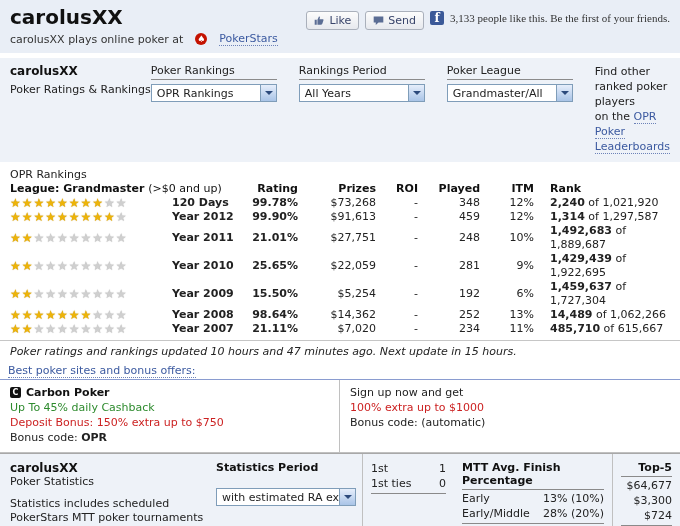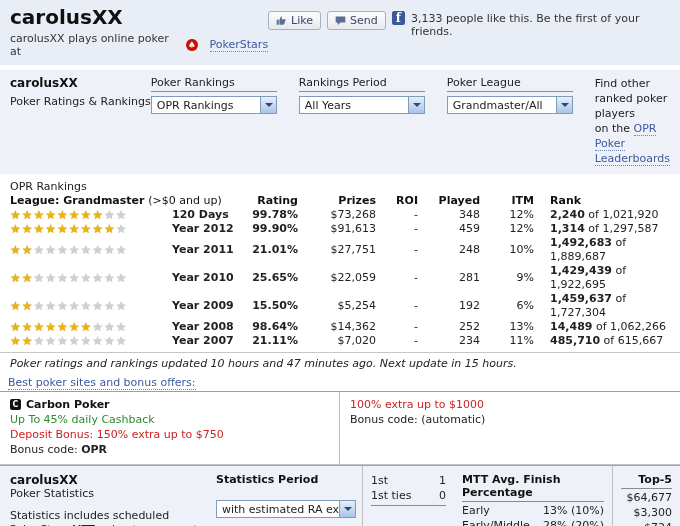--- a/index.html
+++ b/index.html
@@ -19,21 +19,21 @@
   .fb-header .title { font-size:20px; font-weight:bold; color:#111; line-height:24px; }
   .subtitle { margin-top:3px; color:#333; display:flex; align-items:center; gap:12px; }
   .ps-icon { width:12px; height:12px; border-radius:50%; background:#c41200; color:#fff; font-size:9px;
              line-height:12px; text-align:center; display:inline-block; }
   .fb-zone { display:flex; align-items:flex-start; gap:6px; padding-top:6px; }
   .fb-btn { display:inline-flex; align-items:center; gap:4px; background:linear-gradient(#fcfcfc,#e7e9ee);
             border:1px solid #aab0bb; border-radius:3px; padding:2px 7px; color:#39456b; font-size:11px; }
   .fb-btn svg { width:11px; height:11px; fill:#5b6d94; }
   .fb-sq { width:14px; height:14px; background:#3b5998; color:#fff; border-radius:2px; text-align:center;
            font-family:"DejaVu Serif","Liberation Serif",serif; font-weight:bold; font-size:12px; line-height:15px; }
-  .fb-count { color:#333; padding-top:1px; }
+  .fb-count { color:#333; padding-top:1px;font-family:Liberation Serif, serif; }
 
   
   .filter-band { background:#eef2f8; margin-top:5px; padding:6px 10px 8px; display:flex; }
   .who { width:152px; }
   .who .nm { font-weight:bold; font-size:12px; color:#111; }
   .who .sub { margin-top:5px; }
   .fgroup { width:136px; margin-right:22px; }
   .fgroup .flabel { display:block; color:#222; border-bottom:1px solid #8b8b8b; padding-bottom:2px; margin-bottom:4px; white-space:nowrap; }
   .sel { position:relative; border:1px solid #7f9db9; background:#fff; height:18px; line-height:16px;
          padding:1px 20px 1px 5px; white-space:nowrap; overflow:hidden; cursor:default; }
@@ -270,20 +270,21 @@
       <span>Carbon Poker</span>
     </div>
     <div class="green">Up To 45% daily Cashback</div>
     <div class="red">Deposit Bonus: 150% extra up to $750</div>
     <div>
       <span>Bonus code:</span>
       <b>OPR</b>
     </div>
   </div>
   <div class="offer">
+    <div>Sign up now and get</div>
     <div class="red">100% extra up to $1000</div>
     <div>
       <span>Bonus code:</span>
       <span>(automatic)</span>
     </div>
   </div>
 </div>
 
 <div class="stats-band">
   <div class="sb-col1">

